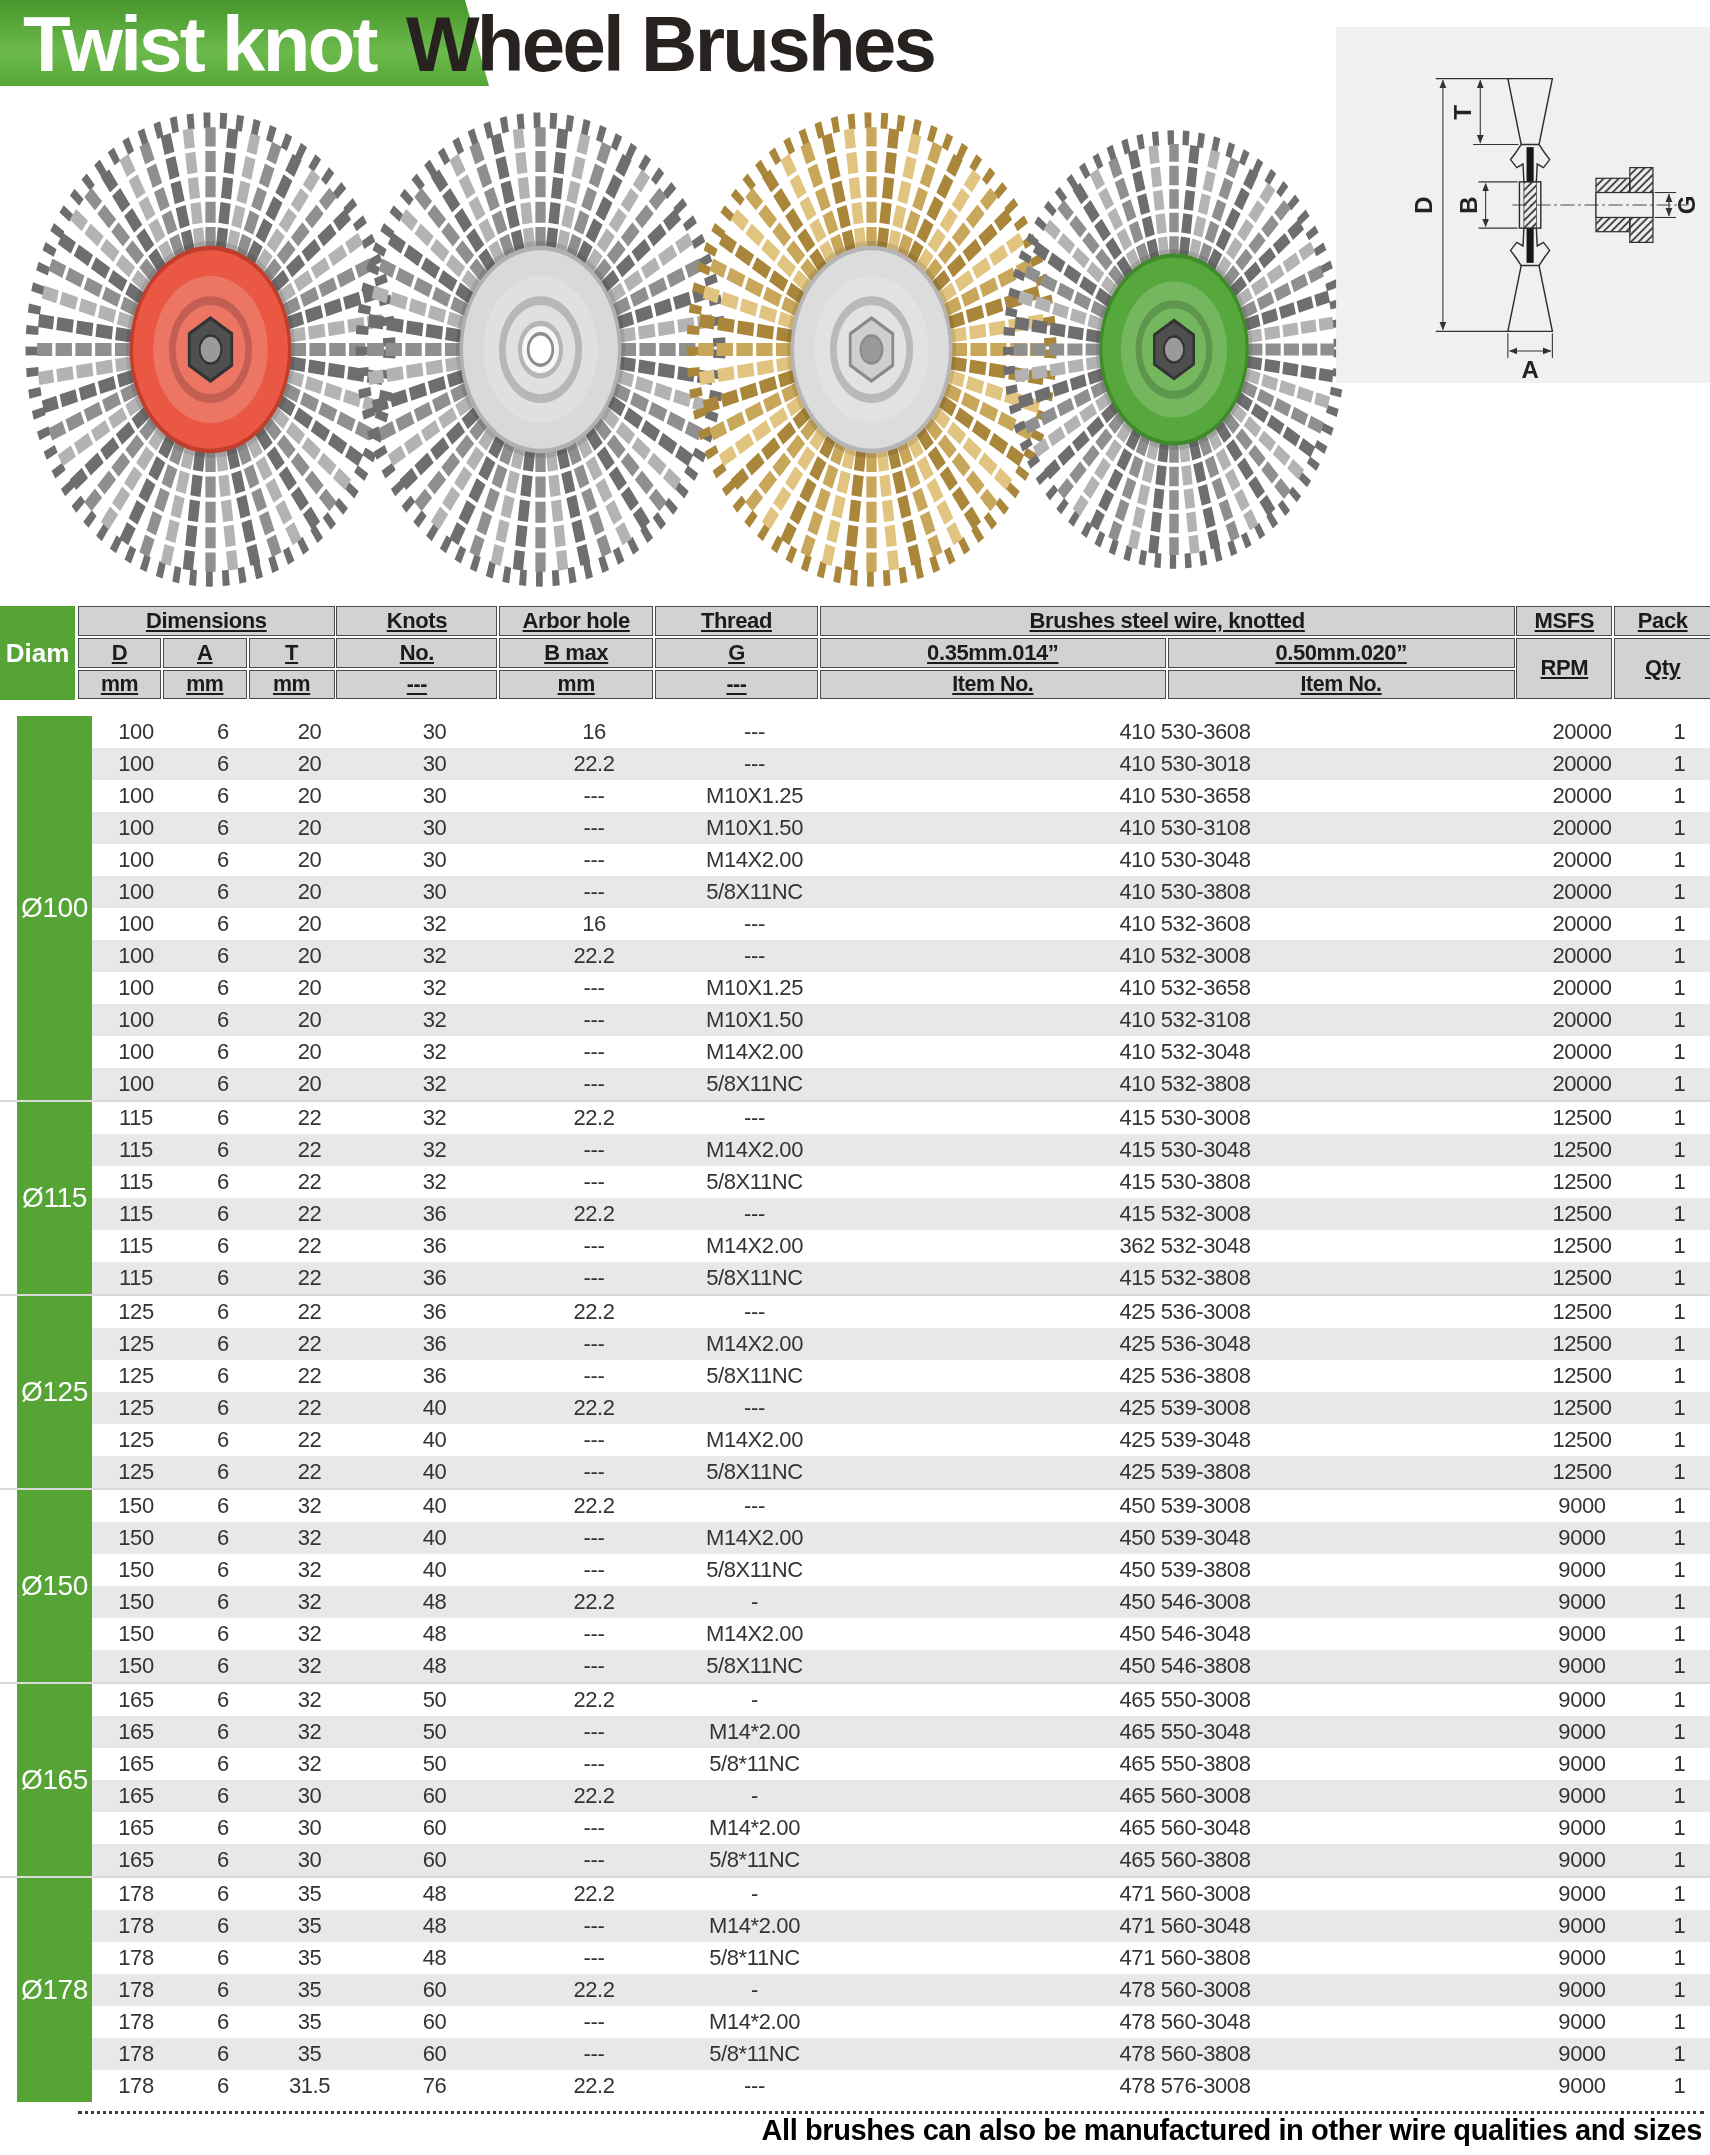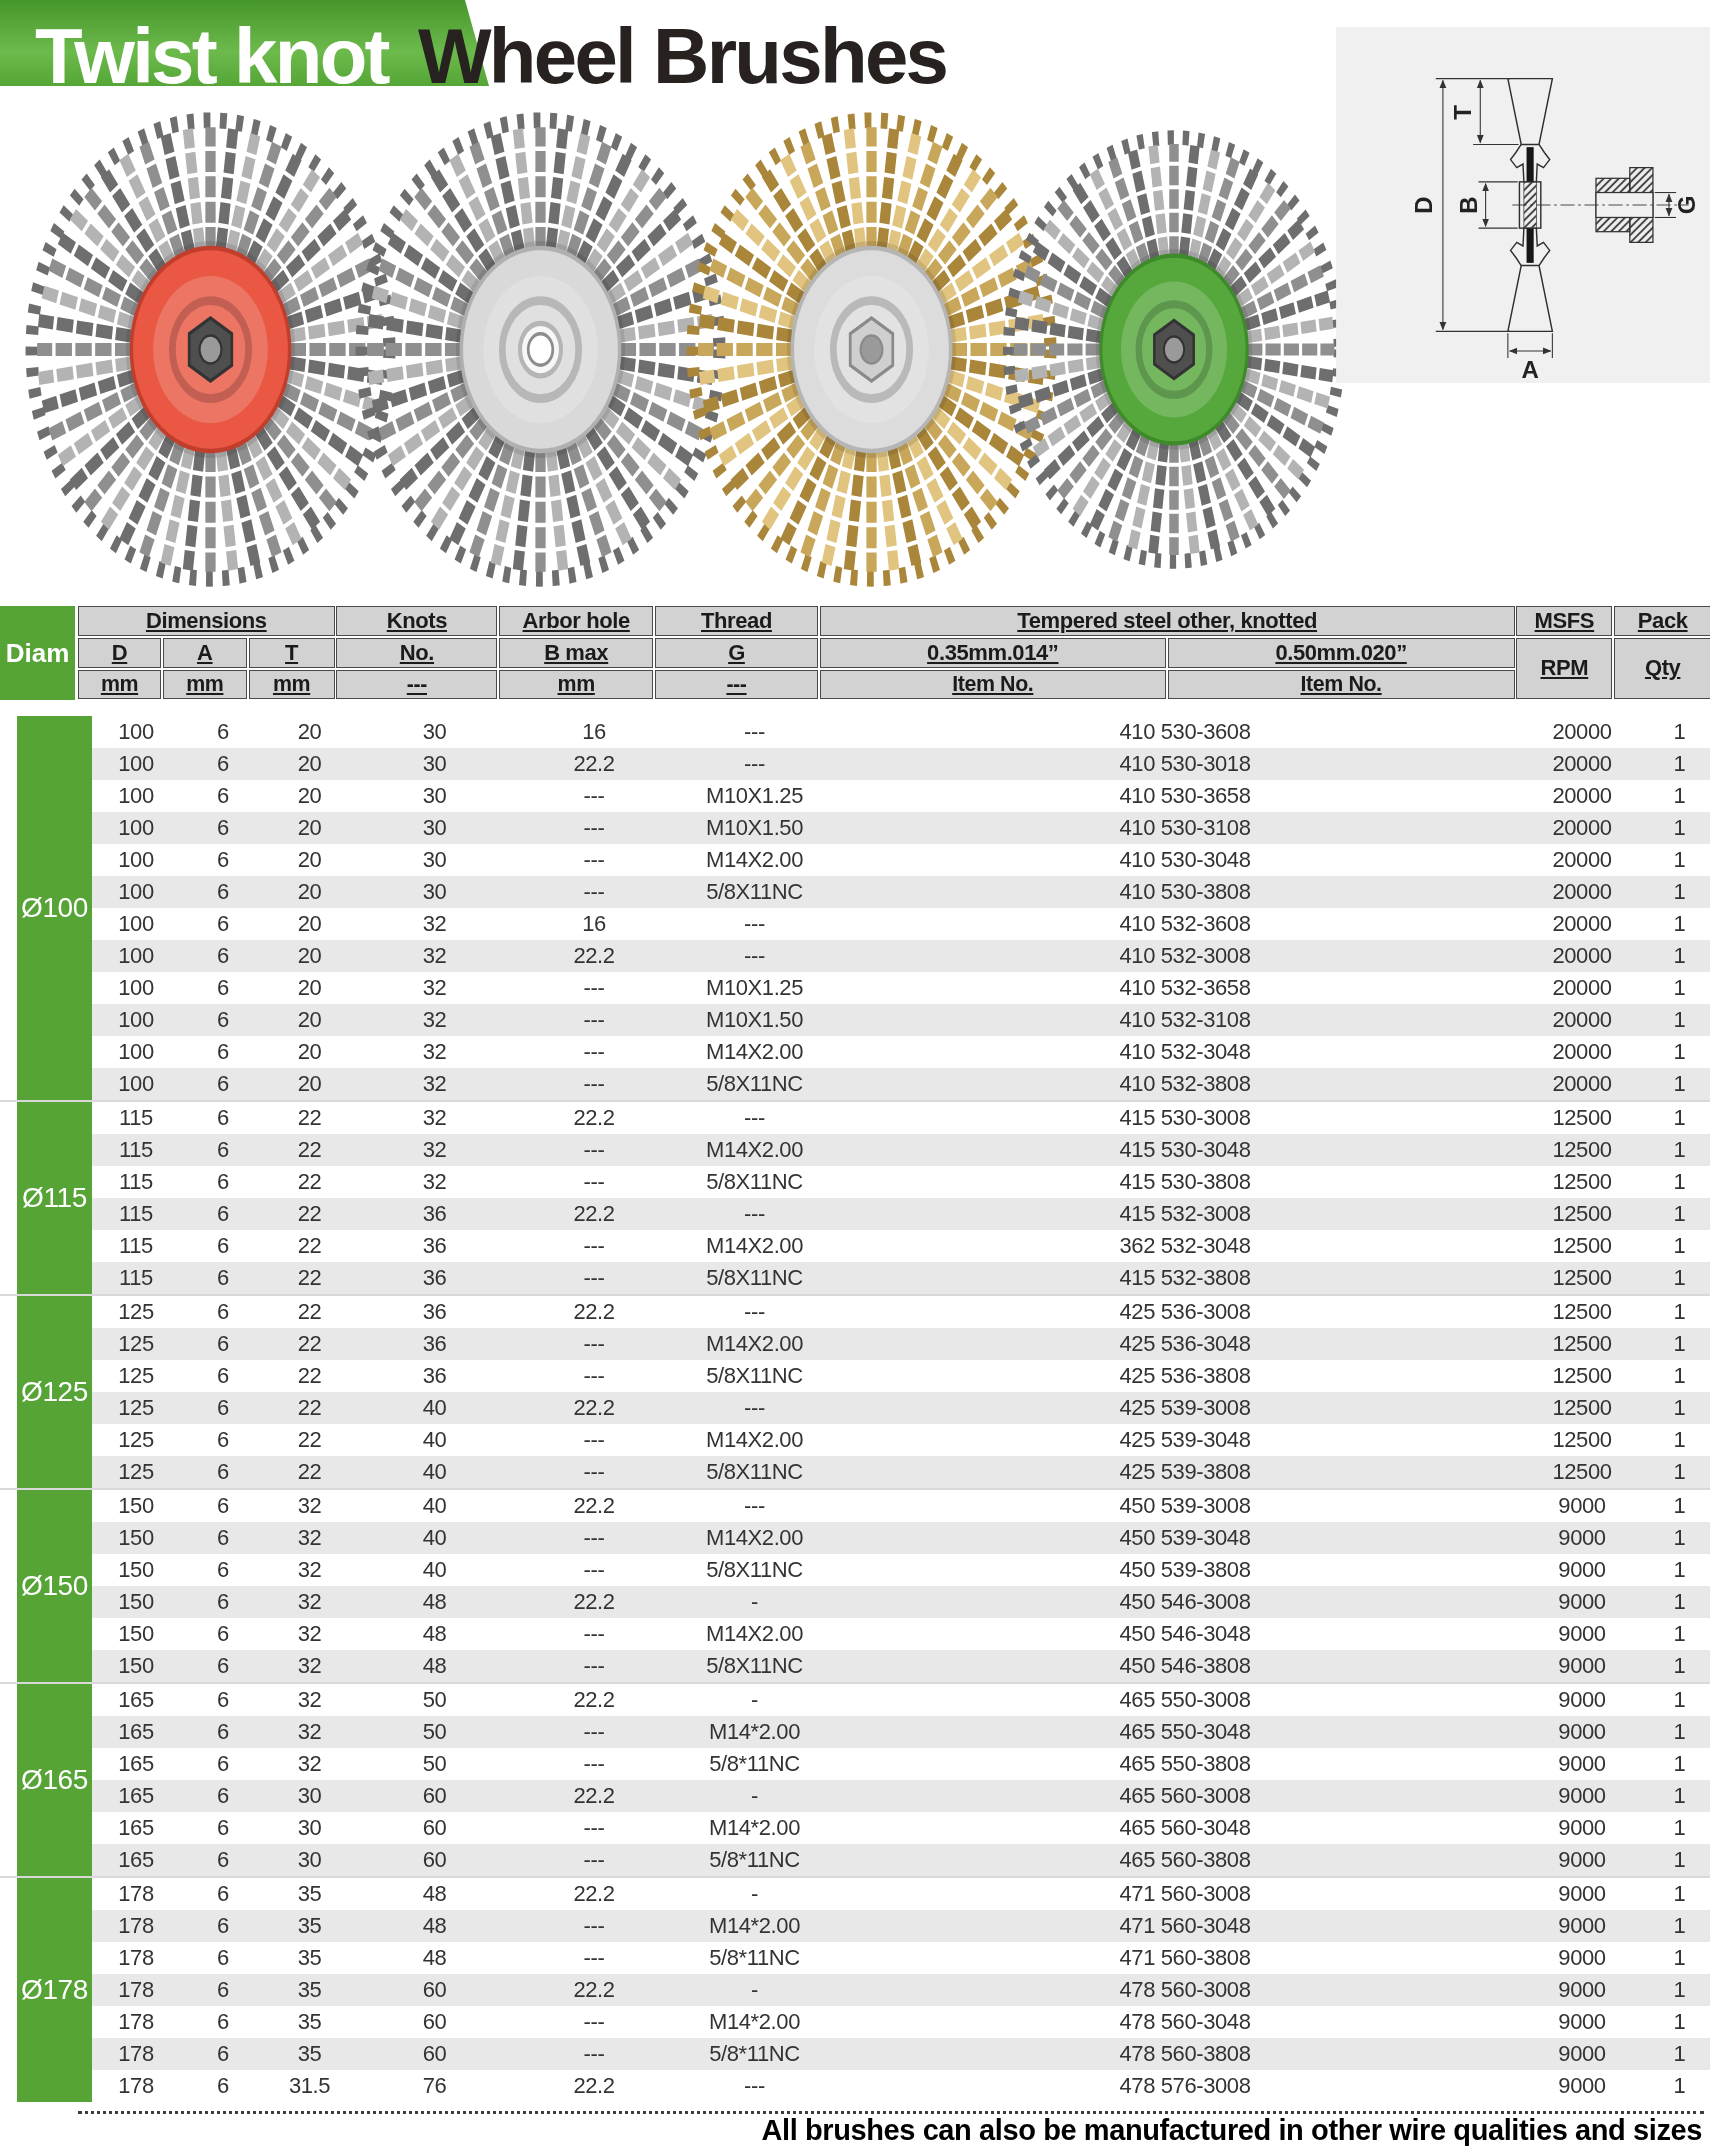--- a/index.html
+++ b/index.html
@@ -3,21 +3,21 @@
 <meta charset="utf-8">
 <style>
   html,body{margin:0;padding:0;background:#fff;}
   #page{position:relative;width:1711px;height:2156px;background:#fff;overflow:hidden;
         font-family:"Liberation Sans","DejaVu Sans",sans-serif;}
 
   
   .banner{position:absolute;left:0;top:0;width:535px;height:86px;
           background:linear-gradient(180deg,#47962b 0%,#6cba4c 60%,#55a636 100%);
           clip-path:polygon(0 0,465px 0,489px 100%,0 100%);}
-  .title{position:absolute;left:0;top:0;height:86px;line-height:89px;margin:12px;
+  .title{position:absolute;left:0;top:0;height:86px;line-height:89px;margin:0;
          font-size:78px;font-weight:700;letter-spacing:-2.7px;white-space:nowrap;}
   .title .hl{color:#ffffff;padding-left:23px;}
   .title .rest{color:#272220;margin-left:30px;}
 
   
   .brush{position:absolute;top:94px;width:385px;height:511px;}
   .brush svg{width:100%;height:100%;}
 
   
   .diagram{position:absolute;left:1335px;top:27px;width:376px;height:356px;z-index:2;}
@@ -346,21 +346,21 @@
       <text x="218" y="394" text-anchor="middle">A</text>
     </g>
   </svg>
 
   <div class="diam-head">Diam</div>
   <div class="thead">
     <div class="hc" style="grid-column:1/4">Dimensions</div>
     <div class="hc" style="grid-column:4">Knots</div>
     <div class="hc" style="grid-column:5">Arbor hole</div>
     <div class="hc" style="grid-column:6">Thread</div>
-    <div class="hc" style="grid-column:7/9">Tempered steel other, knotted</div>
+    <div class="hc" style="grid-column:7/9">Brushes steel wire, knotted</div>
     <div class="hc" style="grid-column:9">MSFS</div>
     <div class="hc" style="grid-column:10">Pack</div>
 
     <div class="hc" style="grid-column:1;grid-row:2">D</div>
     <div class="hc" style="grid-column:2;grid-row:2">A</div>
     <div class="hc" style="grid-column:3;grid-row:2">T</div>
     <div class="hc" style="grid-column:4;grid-row:2">No.</div>
     <div class="hc" style="grid-column:5;grid-row:2">B max</div>
     <div class="hc" style="grid-column:6;grid-row:2">G</div>
     <div class="hc" style="grid-column:7;grid-row:2">0.35mm.014”</div>

